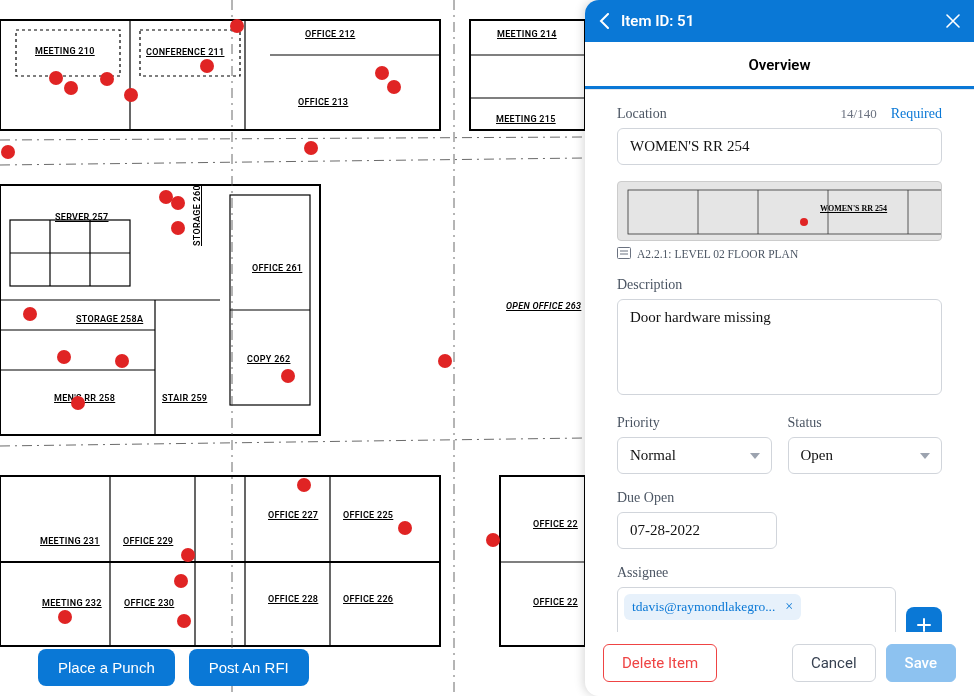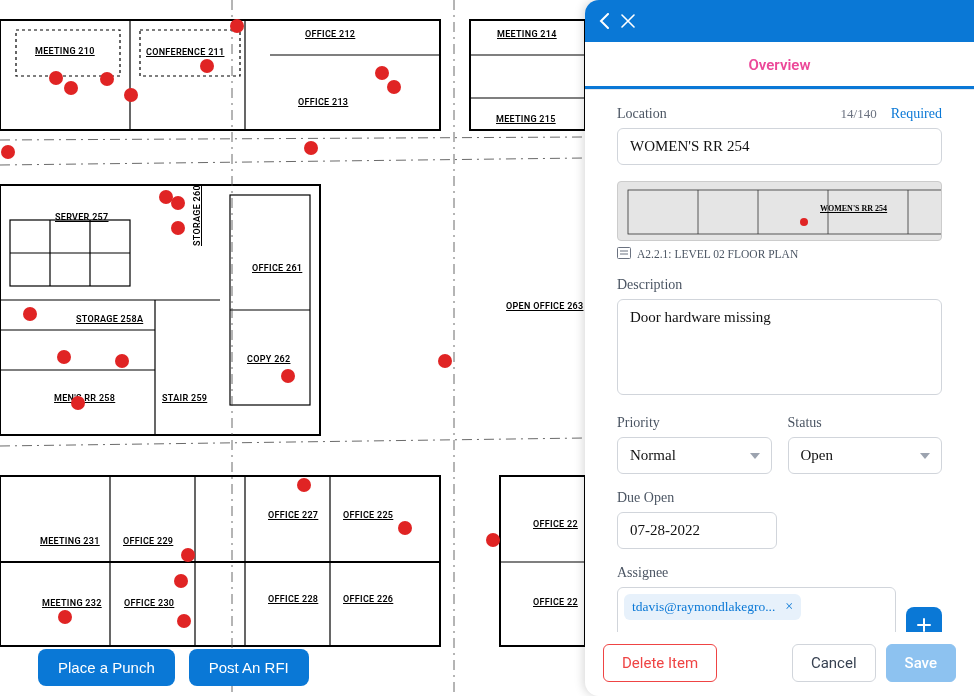--- a/index.html
+++ b/index.html
@@ -21,21 +21,21 @@
 
 
 .panel { position: absolute; right: 0; top: 0; width: 389px; height: 696px; background: #fff; box-shadow: -2px 0 10px rgba(0,0,0,0.15); display: flex; flex-direction: column; border-radius: 14px 0 0 14px; overflow: hidden; }
 .panel-header { background: #0a78d6; color: #fff; height: 42px; display: flex; align-items: center; padding: 0 14px; }
 .panel-header .back { margin-right: 12px; display: flex; align-items: center; cursor: pointer; }
 .panel-header .title { font-size: 15px; font-weight: 600; flex: 1; }
 .panel-header .close { cursor: pointer; display: flex; align-items: center; }
 
 .tabs { display: flex; border-bottom: 1px solid #e5e7eb; }
 .tab { flex: 1; text-align: center; padding: 14px 0 12px; font-size: 15px; color: #6b7280; cursor: pointer; }
-.tab.active { color: #ec4899; font-weight: 600; border-bottom: 3px solid #0a78d6; }
+.tab.active { color: #000000; font-weight: 600; border-bottom: 3px solid #0a78d6; }
 
 .form { padding: 14px 32px 0; flex: 1; overflow-y: auto; font-family: Liberation Serif, serif; }
 .row { display: flex; justify-content: space-between; align-items: baseline; margin-bottom: 6px; }
 .label { color: #4b5563; font-size: 14px; }
 .count { color: #6b7280; font-size: 13px; }
 .req { color: #0a78d6; font-size: 14px; margin-left: 10px; }
 
 .text-input, .select, .textarea, .date-input { width: 100%; border: 1px solid #d1d5db; border-radius: 6px; padding: 9px 12px; font-size: 15px; color: #111; background: #fff; font-family: inherit; }
 .textarea { height: 96px; resize: none; }
 .select { appearance: none; background-image: none; padding-right: 30px; position: relative; }
@@ -123,21 +123,21 @@
     <span class="room" style="left: 146px; top: 47px;">CONFERENCE  211</span>
     <span class="room" style="left: 305px; top: 29px;">OFFICE  212</span>
     <span class="room" style="left: 298px; top: 97px;">OFFICE  213</span>
     <span class="room" style="left: 497px; top: 29px;">MEETING  214</span>
     <span class="room" style="left: 496px; top: 114px;">MEETING  215</span>
     <span class="room" style="left: 55px; top: 212px;">SERVER  257</span>
     <span class="room" style="left: 192px; top: 246px; transform: rotate(-90deg); transform-origin: left top;">STORAGE  260</span>
     <span class="room" style="left: 76px; top: 314px;">STORAGE  258A</span>
     <span class="room" style="left: 252px; top: 263px;">OFFICE  261</span>
     <span class="room" style="left: 247px; top: 354px;">COPY  262</span>
-    <span class="room" style="left: 506px; top: 301px;">OPEN OFFICE  263</span>
+    <span class="room" style="left: 506px; top: 301px; font-style: italic;">OPEN OFFICE  263</span>
     <span class="room" style="left: 54px; top: 393px;">MEN'S RR  258</span>
     <span class="room" style="left: 162px; top: 393px;">STAIR  259</span>
     <span class="room" style="left: 40px; top: 536px;">MEETING  231</span>
     <span class="room" style="left: 123px; top: 536px;">OFFICE  229</span>
     <span class="room" style="left: 268px; top: 510px;">OFFICE  227</span>
     <span class="room" style="left: 343px; top: 510px;">OFFICE  225</span>
     <span class="room" style="left: 533px; top: 519px;">OFFICE  22</span>
     <span class="room" style="left: 42px; top: 598px;">MEETING  232</span>
     <span class="room" style="left: 124px; top: 598px;">OFFICE  230</span>
     <span class="room" style="left: 268px; top: 594px;">OFFICE  228</span>
@@ -171,20 +171,21 @@
     <div class="pin" style="left: 188px; top: 555px;"></div>
   </div>
 
 <div class="panel">
   <div class="panel-header">
     <span class="back">
       <svg width="10" height="16" viewBox="0 0 10 16">
           <path d="M9 1L2 8l7 7" stroke="#fff" stroke-width="2" fill="none" stroke-linecap="round"></path>
         </svg>
     </span>
+    <span class="title">Item ID: 51</span>
     <span class="close">
       <svg width="14" height="14" viewBox="0 0 14 14">
           <path d="M1 1l12 12M13 1L1 13" stroke="#fff" stroke-width="1.6" stroke-linecap="round"></path>
         </svg>
     </span>
   </div>
 
   <div class="tabs">
     <div class="tab active">Overview</div>
   </div>

